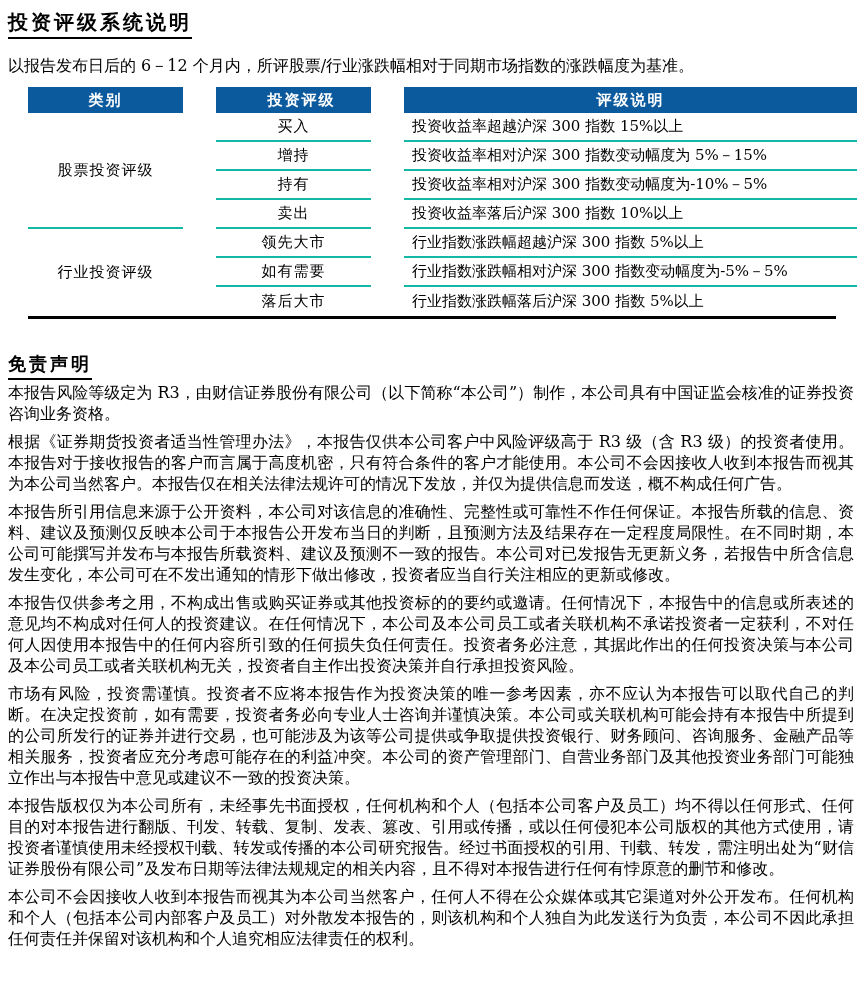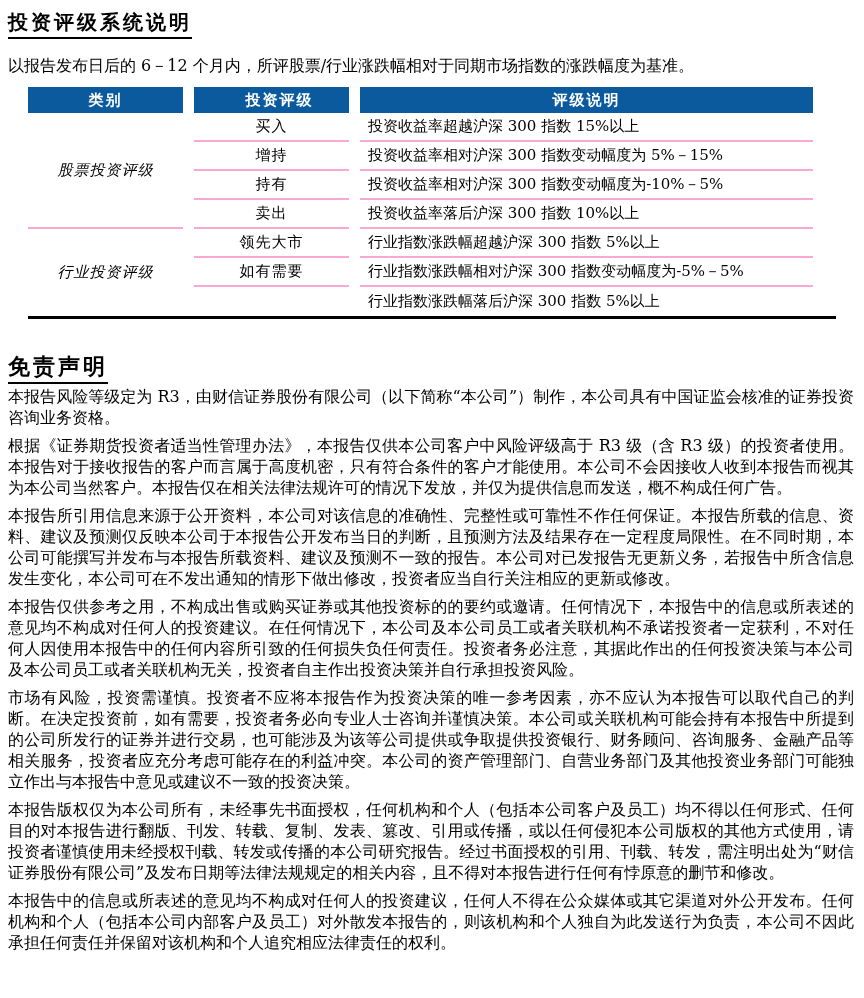--- a/index.html
+++ b/index.html
@@ -15,68 +15,67 @@
 
   .sec-title {
     display: inline-block;
     font-size: 20px;
     font-weight: bold;
     letter-spacing: 3px;
     border-bottom: 2px solid #000;
     padding-bottom: 3px;
     line-height: 1.2;
   }
-  .disclaimer-title { margin-top: 34px; font-size: 22px; }
+  .disclaimer-title { margin-top: 34px; font-size: 18px; }
 
   .intro {
     margin-top: 16px;
     font-size: 16px;
     line-height: 21px;
   }
 
   
   .rtable {
     margin: 11px 0 0 20px;
     width: 808px;
     display: grid;
     grid-template-columns: 155px 155px 453px;
-    column-gap: 11px;
+    column-gap: 33px;
     grid-template-rows: 26px repeat(7, 29px);
     border-bottom: 3px solid #000;
     font-size: 15px;
   }
   .th {
     grid-row: 1;
     background: var(--header-bg, #0b5a9e);
     color: var(--header-text, #ffffff);
     font-weight: bold;
     display: flex; align-items: center; justify-content: center;
     letter-spacing: 2px;
   }
   .th1 { grid-column: 1; } .th2 { grid-column: 2; padding-left: 16px; } .th3 { grid-column: 3; }
   .cat {
     display: flex; align-items: center; justify-content: center;
     letter-spacing: 1px;
-    font-style: italic;
   }
   .cat1 { grid-column: 1; grid-row: 2 / span 4; }
   .cat2 { grid-column: 1; grid-row: 6 / span 3; }
   .rating {
     grid-column: 2;
     display: flex; align-items: center; justify-content: center;
     letter-spacing: 1px;
   }
   .desc {
     grid-column: 3;
     display: flex; align-items: center;
     padding-left: 8px;
   }
   .r1 { grid-row: 2; } .r2 { grid-row: 3; } .r3 { grid-row: 4; }
   .r4 { grid-row: 5; } .r5 { grid-row: 6; } .r6 { grid-row: 7; } .r7 { grid-row: 8; }
-  .bb { border-bottom: 2px solid #f9a8d4; }
+  .bb { border-bottom: 2px solid #14b8a6; }
 
   
   .para {
     font-size: 16px;
     line-height: 21px;
     text-align: justify;
     margin-top: 7px;
   }
   .para.first { margin-top: 2px; }
 </style>
@@ -109,26 +108,27 @@
     <div class="desc   r4 bb">投资收益率落后沪深 300 指数 10%以上</div>
 
     <div class="cat cat2">行业投资评级</div>
 
     <div class="rating r5 bb">领先大市</div>
     <div class="desc   r5 bb">行业指数涨跌幅超越沪深 300 指数 5%以上</div>
 
     <div class="rating r6 bb">如有需要</div>
     <div class="desc   r6 bb">行业指数涨跌幅相对沪深 300 指数变动幅度为-5%－5%</div>
 
+    <div class="rating r7">落后大市</div>
     <div class="desc   r7">行业指数涨跌幅落后沪深 300 指数 5%以上</div>
   </div>
 
   <h1 class="sec-title disclaimer-title">免责声明</h1>
 
   <p class="para first">本报告风险等级定为 R3，由财信证券股份有限公司（以下简称“本公司”）制作，本公司具有中国证监会核准的证券投资咨询业务资格。</p>
   <p class="para">根据《证券期货投资者适当性管理办法》，本报告仅供本公司客户中风险评级高于 R3 级（含 R3 级）的投资者使用。本报告对于接收报告的客户而言属于高度机密，只有符合条件的客户才能使用。本公司不会因接收人收到本报告而视其为本公司当然客户。本报告仅在相关法律法规许可的情况下发放，并仅为提供信息而发送，概不构成任何广告。</p>
   <p class="para">本报告所引用信息来源于公开资料，本公司对该信息的准确性、完整性或可靠性不作任何保证。本报告所载的信息、资料、建议及预测仅反映本公司于本报告公开发布当日的判断，且预测方法及结果存在一定程度局限性。在不同时期，本公司可能撰写并发布与本报告所载资料、建议及预测不一致的报告。本公司对已发报告无更新义务，若报告中所含信息发生变化，本公司可在不发出通知的情形下做出修改，投资者应当自行关注相应的更新或修改。</p>
   <p class="para">本报告仅供参考之用，不构成出售或购买证券或其他投资标的的要约或邀请。任何情况下，本报告中的信息或所表述的意见均不构成对任何人的投资建议。在任何情况下，本公司及本公司员工或者关联机构不承诺投资者一定获利，不对任何人因使用本报告中的任何内容所引致的任何损失负任何责任。投资者务必注意，其据此作出的任何投资决策与本公司及本公司员工或者关联机构无关，投资者自主作出投资决策并自行承担投资风险。</p>
   <p class="para">市场有风险，投资需谨慎。投资者不应将本报告作为投资决策的唯一参考因素，亦不应认为本报告可以取代自己的判断。在决定投资前，如有需要，投资者务必向专业人士咨询并谨慎决策。本公司或关联机构可能会持有本报告中所提到的公司所发行的证券并进行交易，也可能涉及为该等公司提供或争取提供投资银行、财务顾问、咨询服务、金融产品等相关服务，投资者应充分考虑可能存在的利益冲突。本公司的资产管理部门、自营业务部门及其他投资业务部门可能独立作出与本报告中意见或建议不一致的投资决策。</p>
   <p class="para">本报告版权仅为本公司所有，未经事先书面授权，任何机构和个人（包括本公司客户及员工）均不得以任何形式、任何目的对本报告进行翻版、刊发、转载、复制、发表、篡改、引用或传播，或以任何侵犯本公司版权的其他方式使用，请投资者谨慎使用未经授权刊载、转发或传播的本公司研究报告。经过书面授权的引用、刊载、转发，需注明出处为“财信证券股份有限公司”及发布日期等法律法规规定的相关内容，且不得对本报告进行任何有悖原意的删节和修改。</p>
-  <p class="para">本报告中的信息或所表述的意见均不构成对任何人的投资建议，任何人不得在公众媒体或其它渠道对外公开发布。任何机构和个人（包括本公司内部客户及员工）对外散发本报告的，则该机构和个人独自为此发送行为负责，本公司不因此承担任何责任并保留对该机构和个人追究相应法律责任的权利。</p>
+  <p class="para">本公司不会因接收人收到本报告而视其为本公司当然客户，任何人不得在公众媒体或其它渠道对外公开发布。任何机构和个人（包括本公司内部客户及员工）对外散发本报告的，则该机构和个人独自为此发送行为负责，本公司不因此承担任何责任并保留对该机构和个人追究相应法律责任的权利。</p>
 
 </div>
 
 </body></html>

